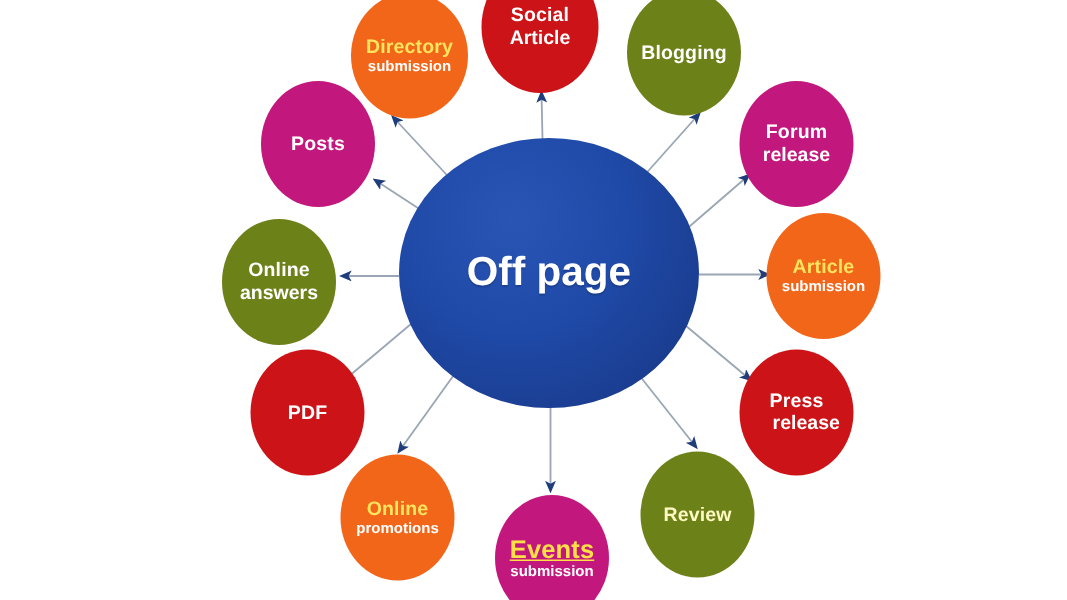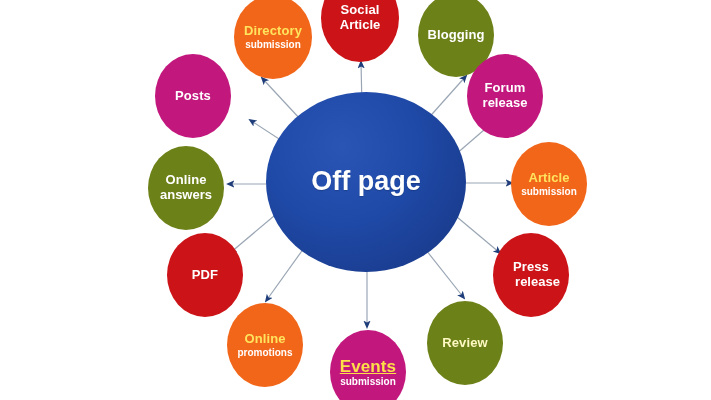--- a/index.html
+++ b/index.html
@@ -98,21 +98,21 @@
         <span class="l1" style="color: rgb(255, 228, 94); font-size: 13px;">Directory</span>
         <span class="l2" style="color: rgb(255, 255, 255); font-size: 10px;">submission</span>
       </div>
       <div class="node" style="left: 321px; top: -26px; width: 78px; height: 88px; background: rgb(204, 20, 24);">
         <span class="l1" style="color: rgb(255, 255, 255); font-size: 13px;">Social</span>
         <span class="l2" style="color: rgb(255, 255, 255); font-size: 13px;">Article</span>
       </div>
       <div class="node" style="left: 418px; top: -7px; width: 76px; height: 84px; background: rgb(109, 129, 25);">
         <span class="l1" style="color: rgb(255, 255, 255); font-size: 13px;">Blogging</span>
       </div>
-      <div class="node" style="left: 467px; top: 54px; width: 76px; height: 84px; background: rgb(194, 24, 126); align-items: center;">
+      <div class="node" style="left: 493px; top: 54px; width: 76px; height: 84px; background: rgb(194, 24, 126); align-items: center;">
         <span class="l1" style="color: rgb(255, 255, 255); font-size: 13px;">Forum</span>
         <span class="l2" style="color: rgb(255, 255, 255); font-size: 13px;">release</span>
       </div>
       <div class="node" style="left: 511px; top: 142px; width: 76px; height: 84px; background: rgb(242, 102, 26);">
         <span class="l1" style="color: rgb(255, 228, 94); font-size: 13px;">Article</span>
         <span class="l2" style="color: rgb(255, 255, 255); font-size: 10px;">submission</span>
       </div>
       <div class="node" style="left: 493px; top: 233px; width: 76px; height: 84px; background: rgb(204, 20, 24);">
         <span class="l1" style="color: rgb(255, 255, 255); font-size: 13px;">Press</span>
         <span class="l2" style="color: #ffffff; font-size: 13px; margin-left: 13px;">release</span>
@@ -128,18 +128,18 @@
         <span class="l1" style="color: rgb(255, 228, 94); font-size: 13px;">Online</span>
         <span class="l2" style="color: rgb(255, 255, 255); font-size: 10px;">promotions</span>
       </div>
       <div class="node" style="left: 167px; top: 233px; width: 76px; height: 84px; background: rgb(204, 20, 24);">
         <span class="l1" style="color: rgb(255, 255, 255); font-size: 13px;">PDF</span>
       </div>
       <div class="node" style="left: 148px; top: 146px; width: 76px; height: 84px; background: rgb(109, 129, 25);">
         <span class="l1" style="color: rgb(255, 255, 255); font-size: 13px;">Online</span>
         <span class="l2" style="color: rgb(255, 255, 255); font-size: 13px;">answers</span>
       </div>
-      <div class="node" style="left: 155px; top: 54px; width: 76px; height: 84px; background: rgb(194, 24, 126);">
+      <div class="node" style="left: 174px; top: 54px; width: 76px; height: 84px; background: rgb(194, 24, 126);">
         <span class="l1" style="color: rgb(255, 255, 255); font-size: 13px;">Posts</span>
       </div>
     </div>
 
 </div>
 
 </body></html>

